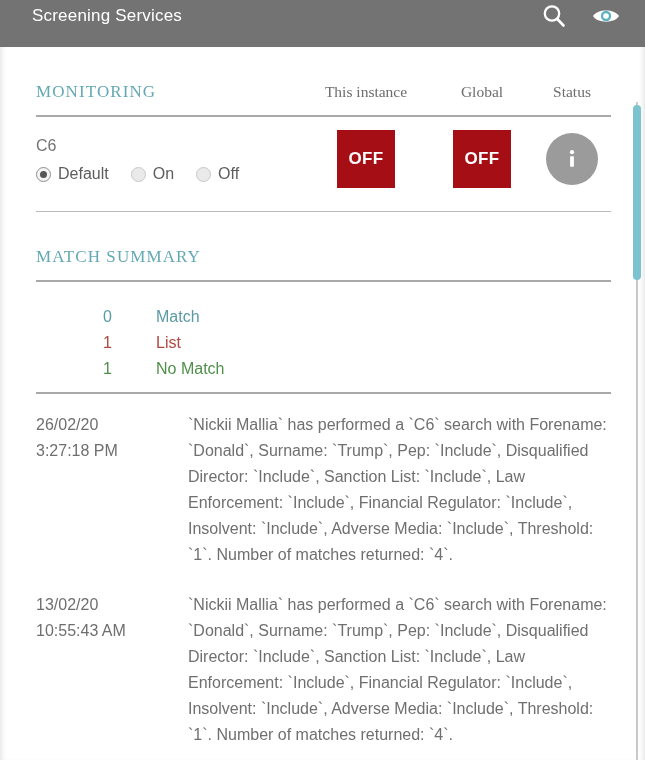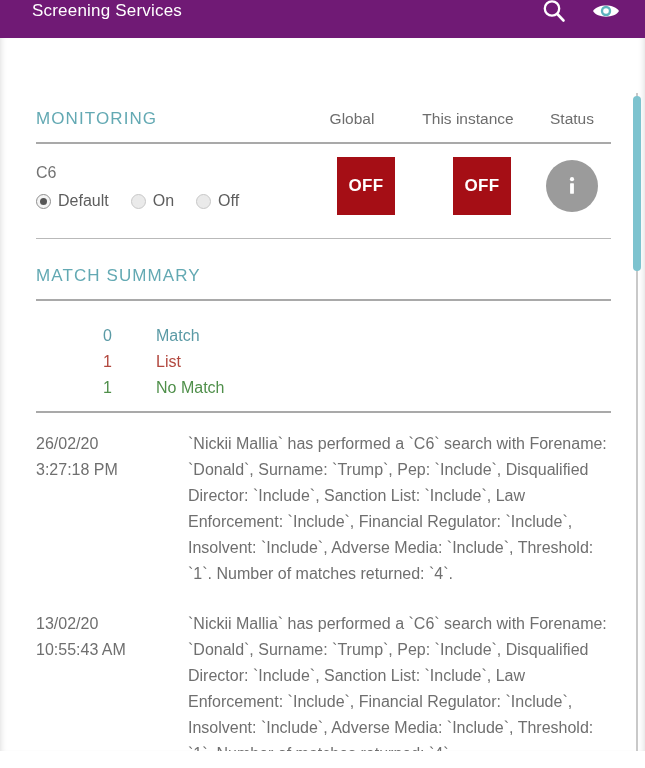--- a/index.html
+++ b/index.html
@@ -20,22 +20,22 @@
     width: 645px;
     height: 768px;
     box-sizing: border-box;
     background: #ffffff;
     overflow: hidden;
   }
 
   
   .topbar {
     position: relative;
-    height: 38px;
-    background: #701a75;
+    height: 47px;
+    background: #737373;
     display: flex;
     align-items: center;
     padding: 0 22px 16px 32px;
     box-sizing: border-box;
   }
   .topbar-title {
     color: #ffffff;
     font-size: 17px;
     font-weight: 400;
     letter-spacing: 0.2px;
@@ -69,21 +69,22 @@
   }
   .content {
     padding: 0 34px 0 36px;
     box-sizing: border-box;
   }
 
   
   .section-head {
     display: flex;
     align-items: flex-end;
-    padding-top: 24px;
+    padding-top: 32px;
+    font-family: Liberation Serif, serif;
   }
   .section-title {
     color: #63a9b3;
     font-size: 17px;
     letter-spacing: 1.1px;
     font-weight: 400;
     flex: 1 1 auto;
     line-height: 26px;
   }
   .col-heads {
@@ -93,21 +94,21 @@
   }
   .col-head {
     color: #6d6d6d;
     font-size: 15.5px;
     text-align: center;
     line-height: 26px;
     white-space: nowrap;
   }
   .col-head.instance { width: 130px; }
   .col-head.global   { width: 102px; }
-  .col-head.status   { width: 78px; margin-top: 44px; }
+  .col-head.status   { width: 78px; }
 
   .rule {
     height: 0;
     border-top: 2px solid #a9a9a9;
     margin-top: 10px;
   }
   .rule.thin { border-top: 1px solid #b9b9b9; }
 
   
   .mon-row {
@@ -298,22 +299,22 @@
     </div>
   </div>
 
   <div class="body-wrap">
     <div class="content">
 
       <div class="section">
         <div class="section-head">
           <div class="section-title">MONITORING</div>
           <div class="col-heads">
+            <div class="col-head instance">This instance</div>
             <div class="col-head global">Global</div>
-            <div class="col-head instance">This instance</div>
             <div class="col-head status">Status</div>
           </div>
         </div>
         <div class="rule"></div>
 
         <div class="mon-row">
           <div class="mon-left">
             <div class="mon-name">C6</div>
             <div class="radio-group">
               <div class="radio-opt checked">

